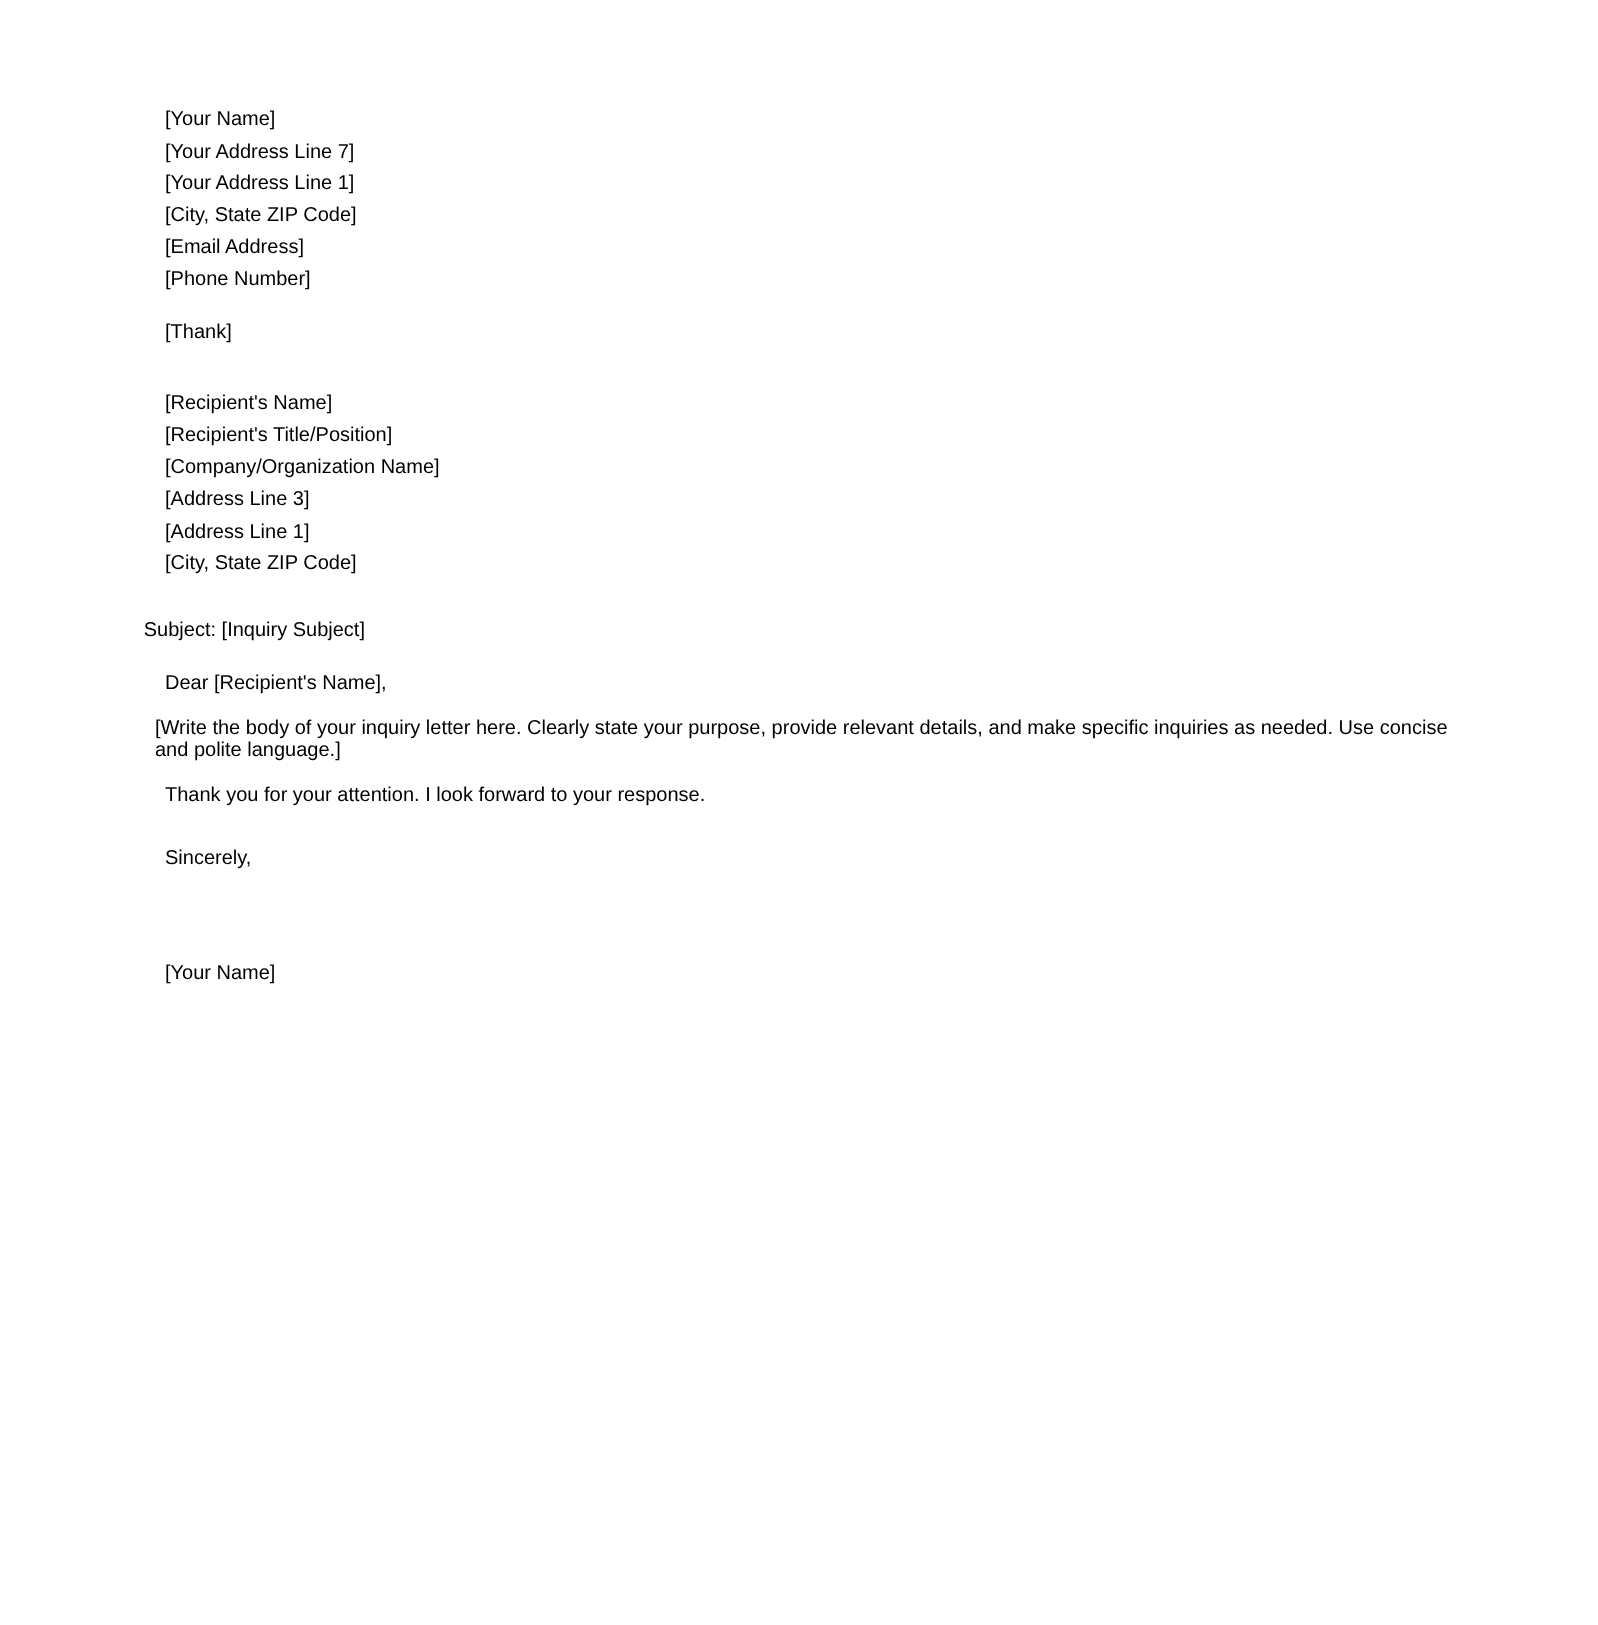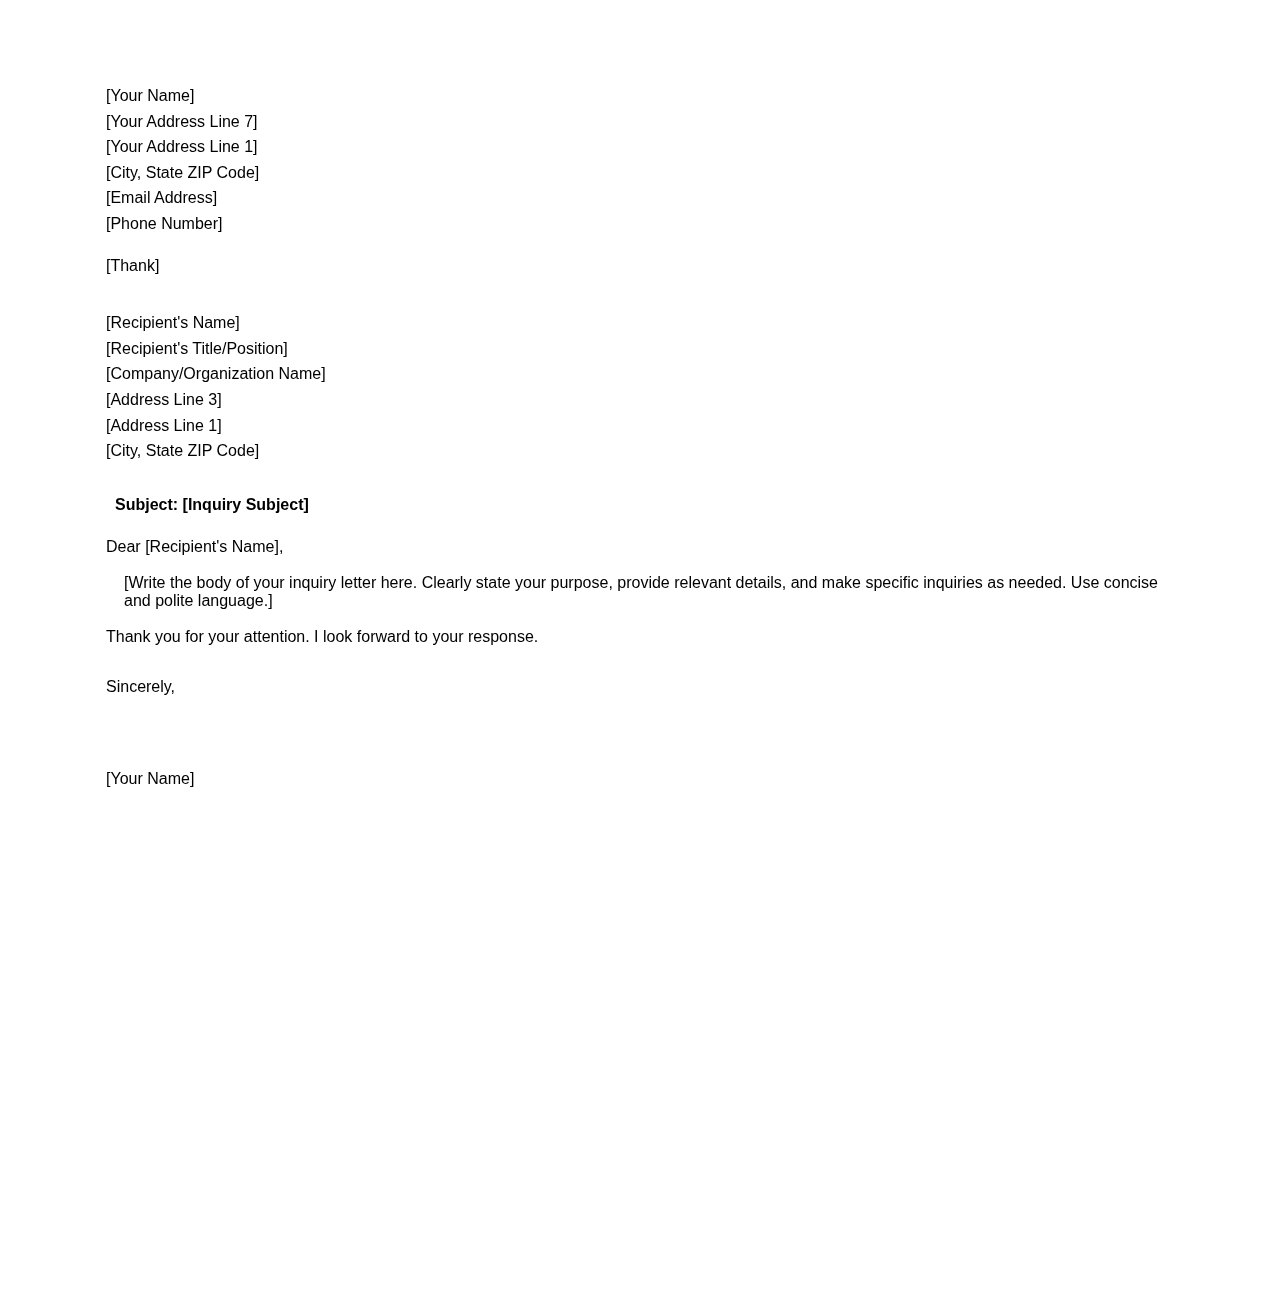--- a/index.html
+++ b/index.html
@@ -1,21 +1,21 @@
 <!DOCTYPE html>
 <html><head>
 <meta charset="utf-8">
 <style>
   html, body { margin: 0; padding: 0; background: #ffffff; }
   body {
     width: 1278px; height: 1300px; position: relative; overflow: hidden;
     font-family: "Liberation Sans", sans-serif; font-size: 16px; color: #000;
   }
-  .ln { position: absolute; left: 106px; white-space: nowrap; line-height: 18px; }
-  .bold { font-weight: bold; }
+  .ln { position: absolute; left: 132px; white-space: nowrap; line-height: 18px; }
+  .bold { font-weight: normal; }
   .para { position: absolute; left: 124px; width: 1050px; line-height: 18px; white-space: normal; }
 </style>
 </head>
 <body>
 
 <div>
   <div>
     <div class="ln" style="top:87px">[Your Name]</div>
     <div class="ln" style="top:113px">[Your Address Line 7]</div>
     <div class="ln" style="top:138px">[Your Address Line 1]</div>

